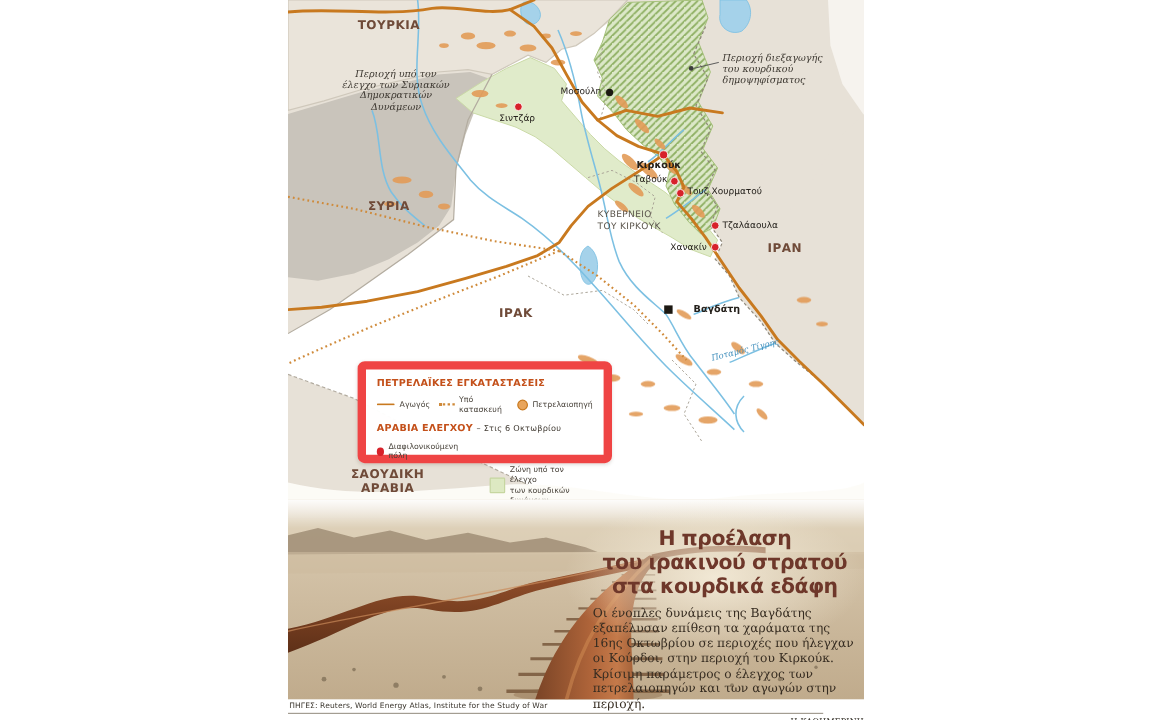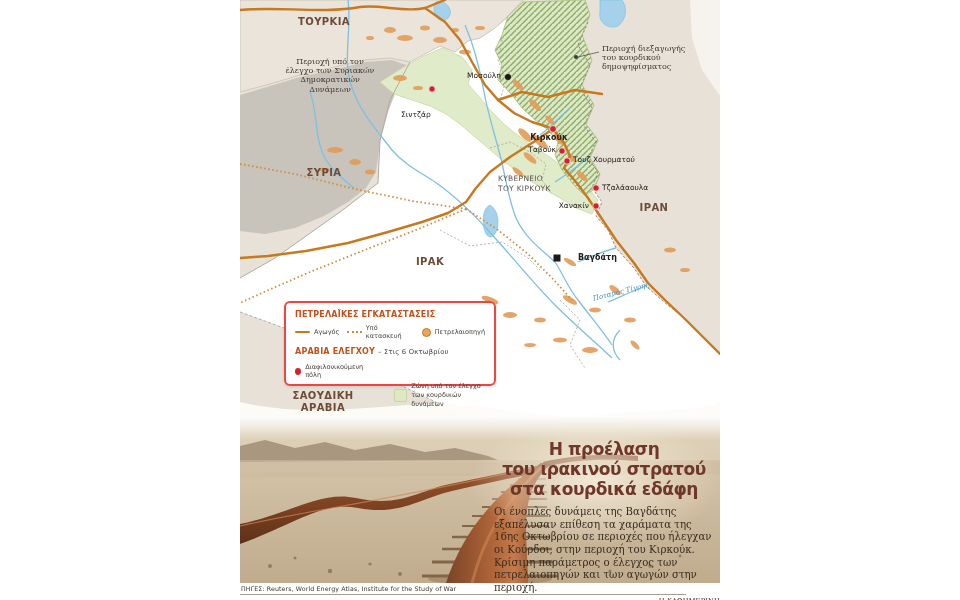--- a/index.html
+++ b/index.html
@@ -5,27 +5,27 @@
   html,body{margin:0;padding:0;background:#ffffff;}
   .stage{position:relative;width:960px;height:600px;background:#fff;overflow:hidden;
          font-family:"DejaVu Sans",sans-serif;}
   .content{position:absolute;left:240px;top:0;width:480px;height:600px;}
   .map-wrap{position:absolute;left:0;top:0;width:480px;height:432px;}
   .map-svg{position:absolute;left:0;top:0;}
   .lbl{position:absolute;line-height:1.15;}
   .country{font-weight:bold;color:#6f4a38;font-size:10px;letter-spacing:.4px;text-align:center;}
   .city{font-size:7.5px;color:#24201b;}
   .city.bold{font-weight:bold;font-size:8px;}
-  .note{font-family:"DejaVu Serif",serif;font-size:8px;color:#3e3932;}
+  .note{font-family:"DejaVu Serif",serif;font-style:italic;font-size:8px;color:#3e3932;}
   .gov{font-size:7.5px;color:#5a544b;letter-spacing:.3px;line-height:1.3;}
   .river-lbl{font-family:"DejaVu Serif",serif;font-style:italic;font-size:7px;color:#4390bd;
              transform:rotate(-14deg);}
   
-  .legend{position:absolute;left:44px;top:301px;width:212px;height:85px;background:rgba(255,255,255,.97);
-          border:2px solid #ef4444;border-radius:6px;box-shadow:0 1px 3px rgba(90,80,60,.18);
+  .legend{position:absolute;left:58px;top:301px;width:212px;height:85px;background:rgba(255,255,255,.97);
+          border:7px solid #ef4444;border-radius:6px;box-shadow:0 1px 3px rgba(90,80,60,.18);
           padding:7px 9px;box-sizing:border-box;}
   .leg-title{font-size:8px;font-weight:bold;color:#c4511b;letter-spacing:.2px;}
   .leg-row{display:flex;align-items:center;gap:8px;margin-top:5px;font-size:6.5px;color:#48423a;}
   .leg-row .item{display:flex;align-items:center;gap:4px;}
   .sw-line{width:15px;height:0;border-top:2px solid #c8791f;border-radius:2px;}
   .sw-dotted{width:15px;height:0;border-top:2px dotted #cf8a3a;}
   .sw-well{width:7px;height:7px;border-radius:50%;background:#e9a55c;border:1px solid #c8791f;}
   .sw-red{width:7px;height:7px;border-radius:50%;background:#d7212a;}
   .sw-green{width:13px;height:11px;background:#dde9c2;border:1px solid #c6d6a0;border-radius:1px;}
   .leg-sub{font-size:6.8px;color:#433d35;font-weight:normal;}
@@ -217,21 +217,21 @@
         <div>Περιοχή διεξαγωγής</div>
         <div>του κουρδικού</div>
         <div>δημοψηφίσματος</div>
       </div>
       <div class="lbl gov" style="left:258px;top:174px;width:90px;">
         <div>ΚΥΒΕΡΝΕΙΟ</div>
         <div>ΤΟΥ ΚΙΡΚΟΥΚ</div>
       </div>
 
       <div class="lbl city" style="left:203px;top:72px;width:58px;text-align:right;">Μοσούλη</div>
-      <div class="lbl city" style="left:161px;top:111px;width:60px;">Σιντζάρ</div>
+      <div class="lbl city" style="left:161px;top:95px;width:60px;text-align:center;">Σιντζάρ</div>
       <div class="lbl city bold" style="left:279px;top:133px;width:60px;text-align:center;">Κιρκούκ</div>
       <div class="lbl city" style="left:266px;top:146px;width:50px;text-align:right;">Ταβούκ</div>
       <div class="lbl city" style="left:333px;top:156px;width:72px;">Τουζ Χουρματού</div>
       <div class="lbl city" style="left:362px;top:184px;width:70px;">Τζαλάαουλα</div>
       <div class="lbl city" style="left:299px;top:202px;width:50px;text-align:right;">Χανακίν</div>
       <div class="lbl city bold" style="left:326px;top:253px;width:60px;margin-left:12px;">Βαγδάτη</div>
       <div class="lbl river-lbl" style="left:352px;top:286px;width:72px;">Ποταμός Τίγρης</div>
 
       <div class="legend">
         <div class="leg-title">ΠΕΤΡΕΛΑΪΚΕΣ ΕΓΚΑΤΑΣΤΑΣΕΙΣ</div>

